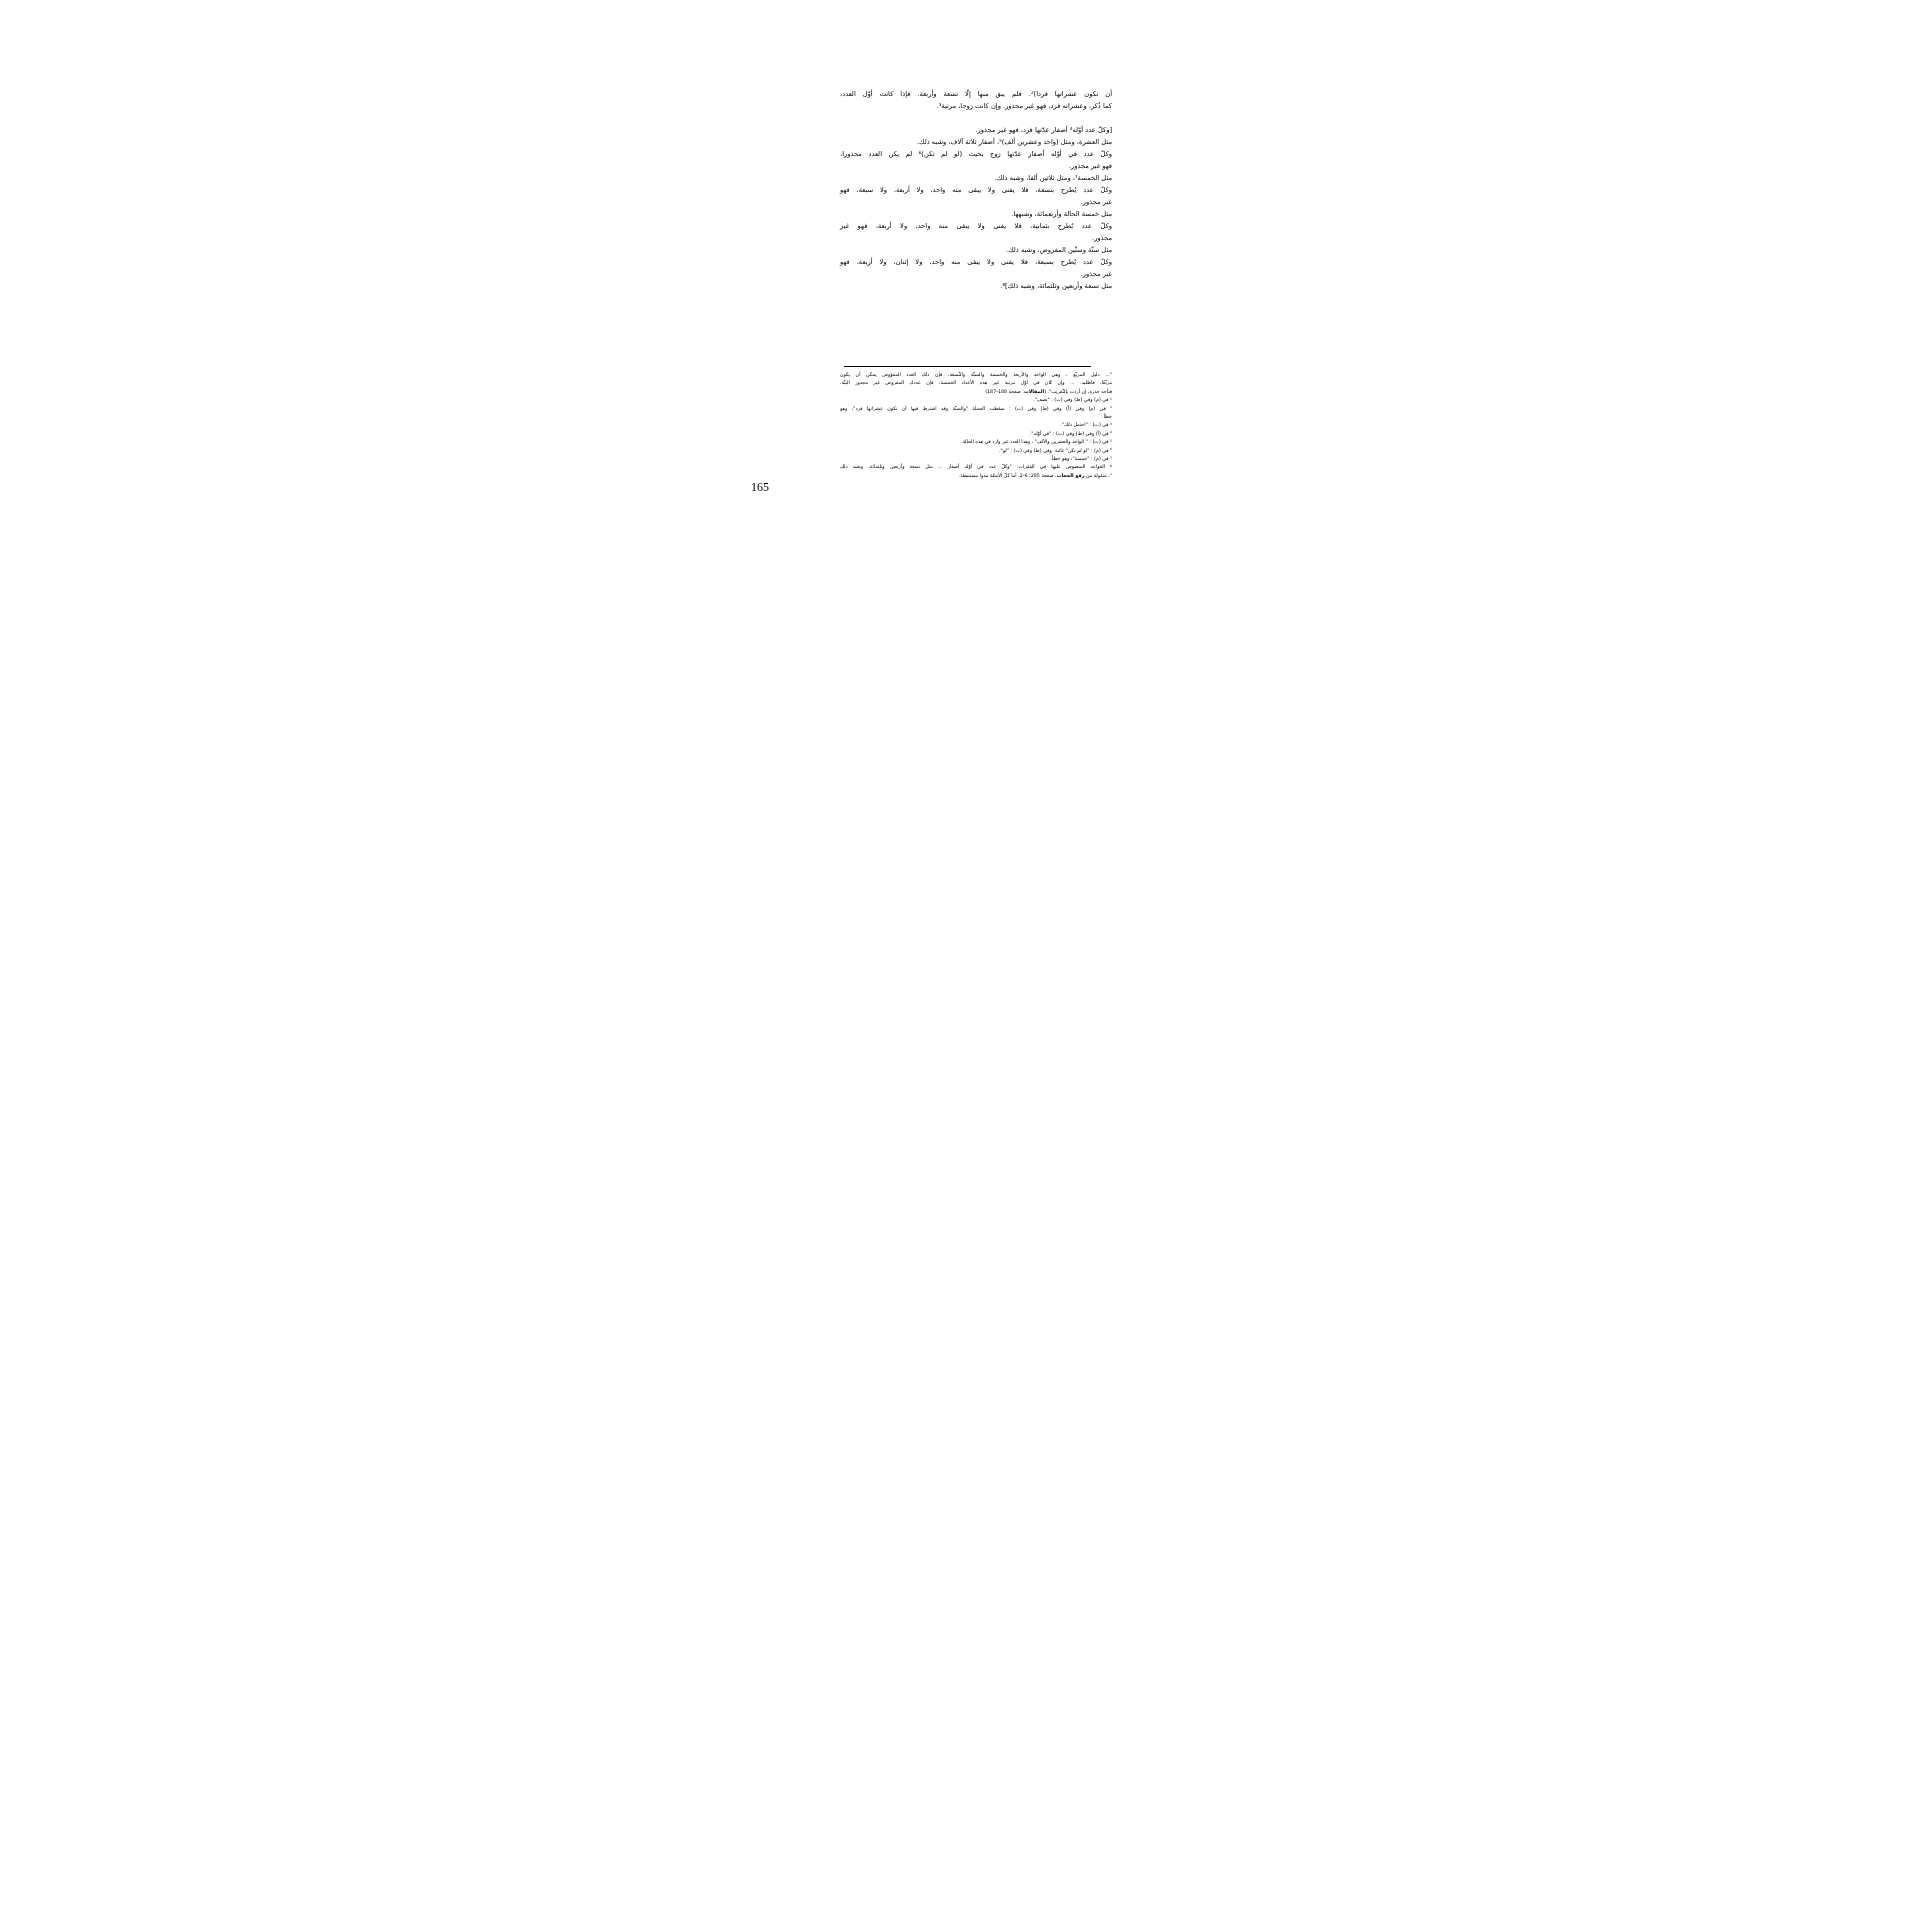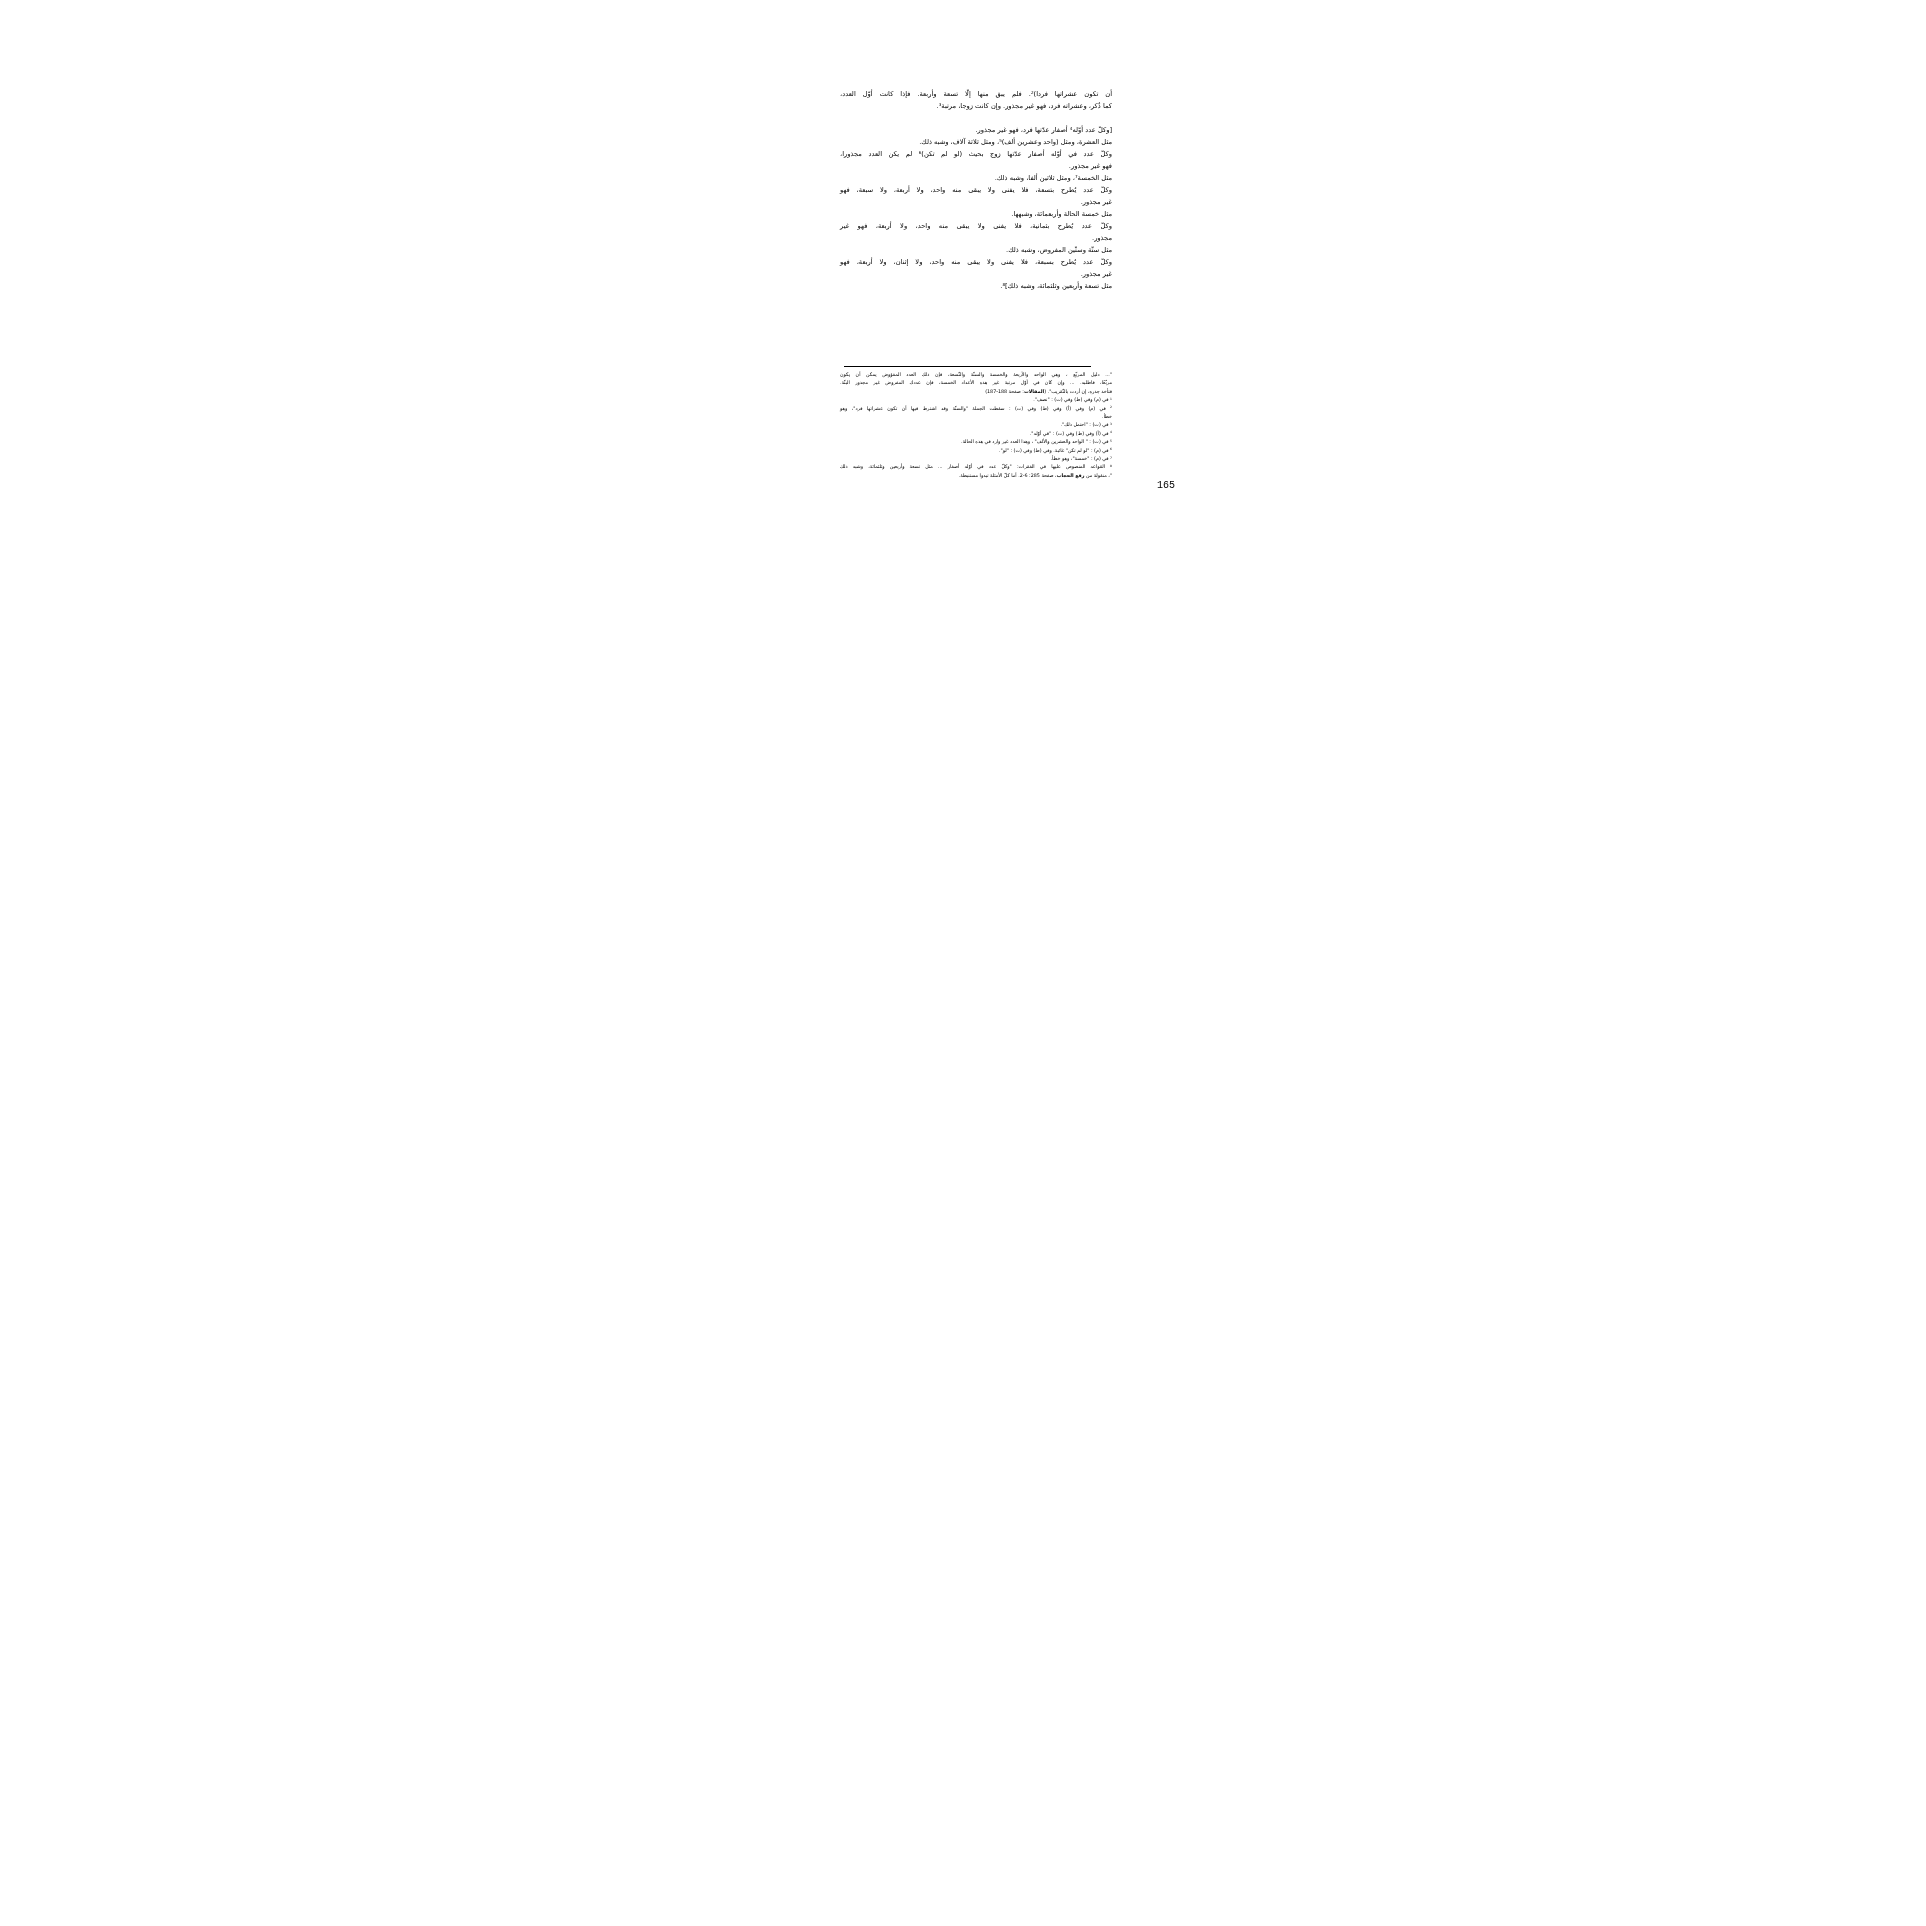--- a/index.html
+++ b/index.html
@@ -29,38 +29,38 @@
     position:absolute;top:366px;right:84px;width:247px;
     border-top:0.8px solid #000000;height:0;
   }
   .footnotes{
     position:absolute;top:371px;right:63px;width:272px;
     direction:rtl;text-align:right;
     font-size:4.8px;line-height:8.4px;
   }
   .page-number{
     position:absolute;top:480px;left:0;width:100%;
-    direction:ltr;text-align:right;
-    font-size:10px;font-family:Liberation Mono, monospace;
+    direction:ltr;text-align:left;
+    font-size:12px;font-family:Liberation Serif, serif;
   }
 </style>
 </head>
 <body>
 
 <div class="page">
   <div class="main-text" id="main-text" lang="ar" dir="rtl">
       <div class="para">
         <div class="line justify"><span>أن تكون عشراتها فردا)</span><sup class="supref">2</sup><span>. فلم يبق منها إلّا تسعة وأربعة. فإذا كانت أوّل العدد،</span></div>
         <div class="line"><span>كما ذُكر، وعشراته فرد، فهو غير مجذور. وإن كانت زوجا، مرتبة</span><sup class="supref">3</sup><span>.</span></div>
       </div>
       <div class="para gap-before">
         <div class="line"><span>[وكلّ عدد أوّله</span><sup class="supref">4</sup><span> أصفار عدّتها فرد، فهو غير مجذور.</span></div>
       </div>
       <div class="para">
-        <div class="line"><span>مثل العشرة، ومثل (واحد وعشرين ألف)</span><sup class="supref">5</sup><span>، ومثل ثلاثة آلاف، وشبه ذلك.</span></div>
+        <div class="line"><span>مثل العشرة، ومثل (واحد وعشرين ألف)</span><sup class="supref">5</sup><span>، أصفار ثلاثة آلاف، وشبه ذلك.</span></div>
       </div>
       <div class="para">
         <div class="line justify"><span>وكلّ عدد في أوّله أصفار عدّتها زوج بحيث (لو لم تكن)</span><sup class="supref">6</sup><span> لم يكن العدد مجذورا،</span></div>
         <div class="line"><span>فهو غير مجذور.</span></div>
       </div>
       <div class="para">
         <div class="line"><span>مثل الخمسة</span><sup class="supref">7</sup><span>، ومثل ثلاثين ألفا، وشبه ذلك.</span></div>
       </div>
       <div class="para">
         <div class="line justify"><span>وكلّ عدد يُطرح بتسعة، فلا يفنى ولا يبقى منه واحد، ولا أربعة، ولا سبعة، فهو</span></div>

